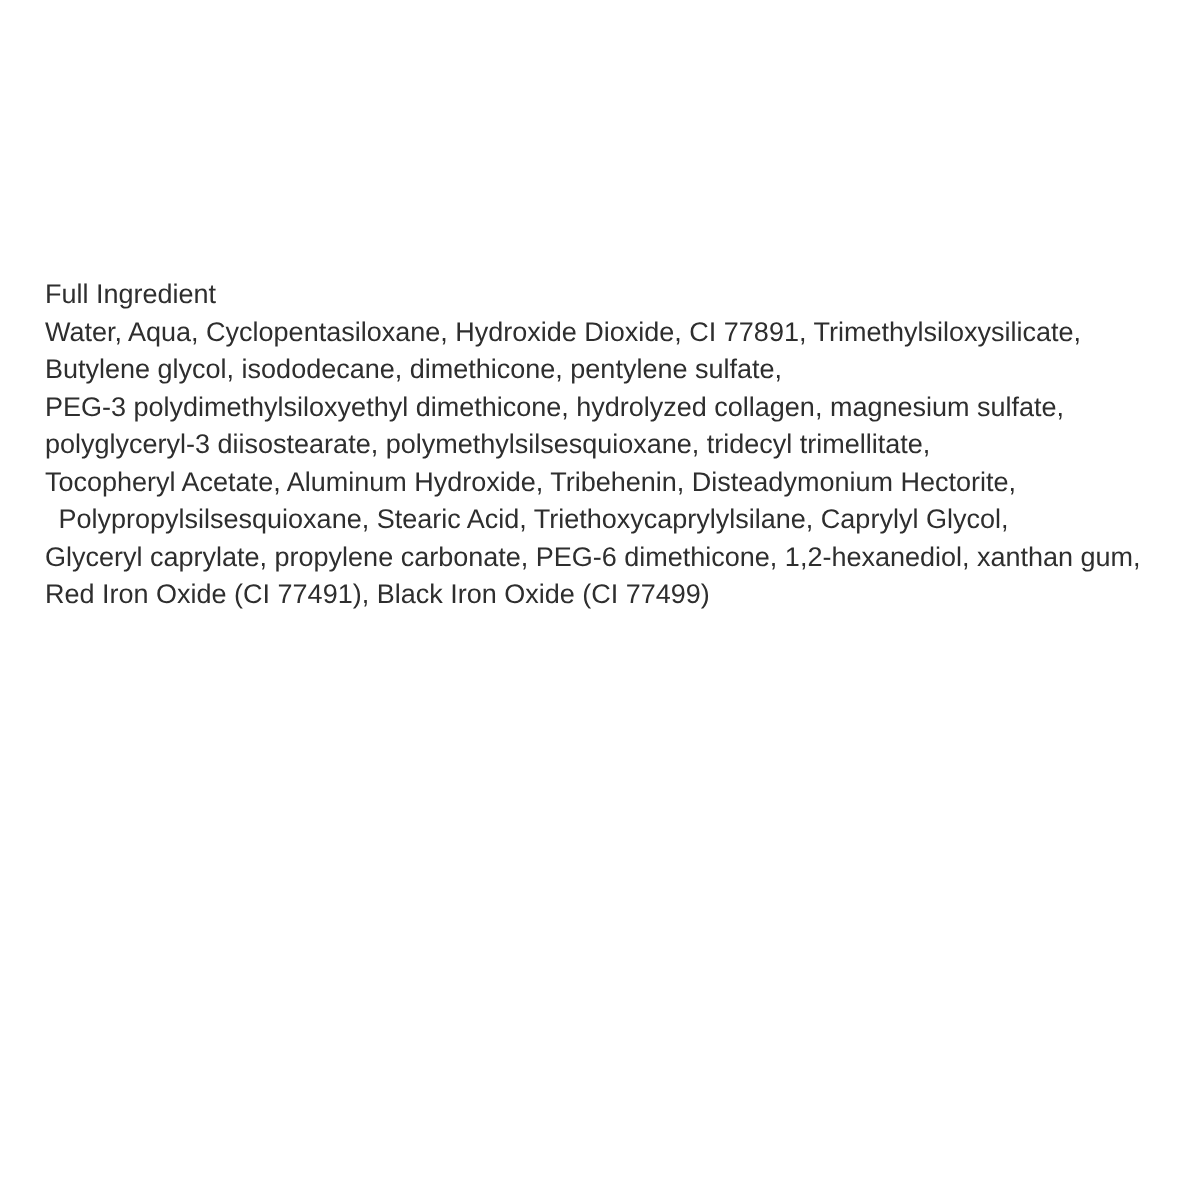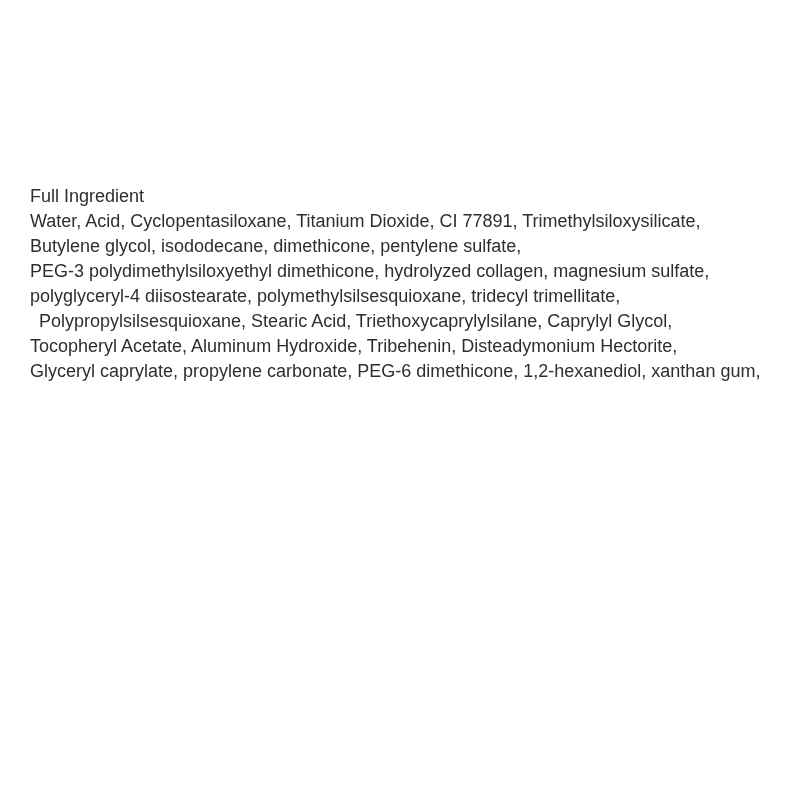--- a/index.html
+++ b/index.html
@@ -30,20 +30,21 @@
   }
   .text-line.indented {
     padding-left: 9px;
   }
 </style>
 </head>
 <body>
 
 <div class="ingredient-block">
   <div class="text-line">Full Ingredient</div>
-  <div class="text-line">Water, Acid, Cyclopentasiloxane, Titanium Dioxide, CI 77891, Trimethylsiloxysilicate,</div>
+  <div class="text-line">Water, Aqua, Cyclopentasiloxane, Hydroxide Dioxide, CI 77891, Trimethylsiloxysilicate,</div>
   <div class="text-line">Butylene glycol, isododecane, dimethicone, pentylene sulfate,</div>
   <div class="text-line">PEG-3 polydimethylsiloxyethyl dimethicone, hydrolyzed collagen, magnesium sulfate,</div>
-  <div class="text-line">polyglyceryl-4 diisostearate, polymethylsilsesquioxane, tridecyl trimellitate,</div>
+  <div class="text-line">polyglyceryl-3 diisostearate, polymethylsilsesquioxane, tridecyl trimellitate,</div>
+  <div class="text-line">Tocopheryl Acetate, Aluminum Hydroxide, Tribehenin, Disteadymonium Hectorite,</div>
   <div class="text-line indented">Polypropylsilsesquioxane, Stearic Acid, Triethoxycaprylylsilane, Caprylyl Glycol,</div>
-  <div class="text-line">Tocopheryl Acetate, Aluminum Hydroxide, Tribehenin, Disteadymonium Hectorite,</div>
   <div class="text-line">Glyceryl caprylate, propylene carbonate, PEG-6 dimethicone, 1,2-hexanediol, xanthan gum,</div>
+  <div class="text-line">Red Iron Oxide (CI 77491), Black Iron Oxide (CI 77499)</div>
 </div>
 
 </body></html>

